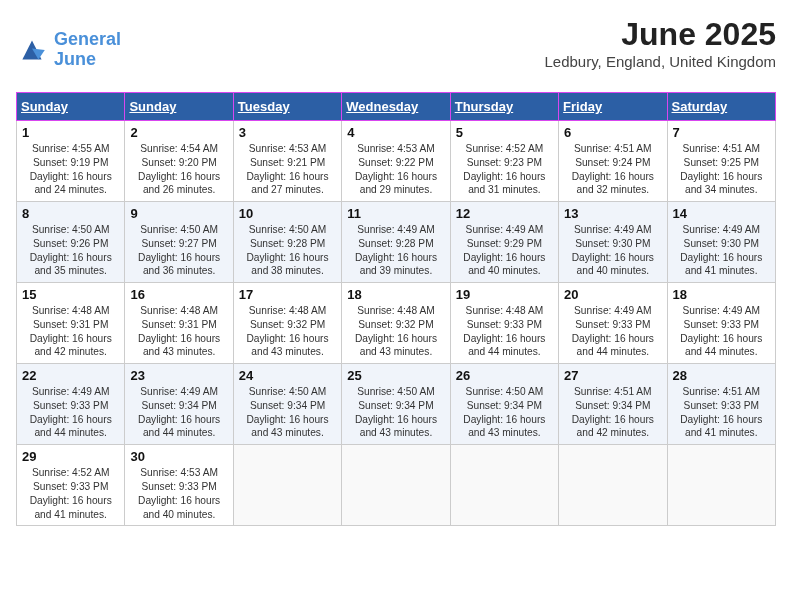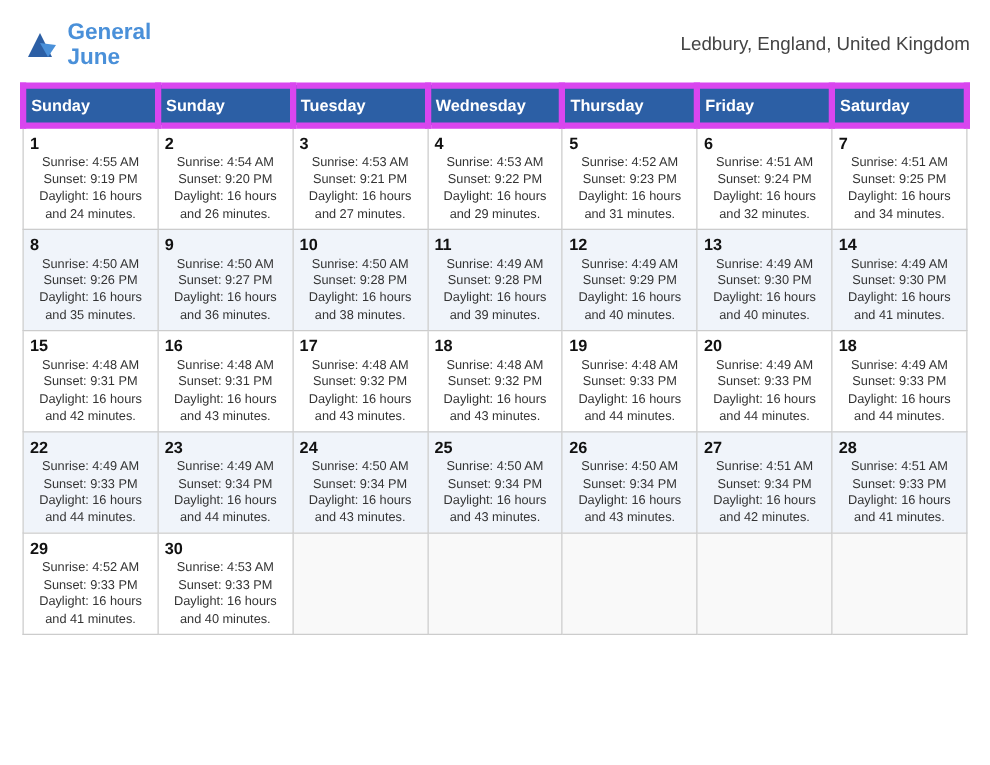--- a/index.html
+++ b/index.html
@@ -6,22 +6,22 @@
     body {
       font-family: Arial, sans-serif;
       background: #fff;
       width: 792px;
       min-height: 612px;
       padding: 16px;
     }
     .header {
       display: flex;
       justify-content: space-between;
-      align-items: center;
-      margin-bottom: 10px;
+      align-items: flex-end;
+      margin-bottom: 22px;
     }
     .logo {
       display: flex;
       align-items: center;
       gap: 6px;
     }
     .logo-text {
       font-size: 18px;
       font-weight: bold;
       color: #1a3a6e;
@@ -51,21 +51,22 @@
       border-collapse: collapse;
       border: 1px solid #ccc;
     }
     .calendar th {
       background: #2c5fa5;
       color: #fff;
       font-size: 13px;
       font-weight: bold;
       padding: 6px 4px;
       text-align: left;
-      border: 5px solid #d946ef;
+      border: 1px solid #d946ef;
+      text-decoration: underline;
     }
     .calendar td {
       vertical-align: top;
       padding: 4px 5px;
       border: 1px solid #ccc;
       font-size: 10.5px;
       color: #333;
       width: calc(100% / 7);
       min-height: 80px;
     }
@@ -100,20 +101,21 @@
     <svg class="logo-icon" viewBox="0 0 40 40">
       <polygon points="8,32 20,8 32,32" fill="#2c5fa5"></polygon>
       <polygon points="20,18 28,32 36,20" fill="#4a90d9"></polygon>
     </svg>
     <div class="logo-text">
       <div><span>General</span></div>
       <div><span style="color:#4a90d9">June</span></div>
     </div>
   </div>
   <div class="title-block">
+    <div class="month-title">June 2025</div>
     <div class="location">Ledbury, England, United Kingdom</div>
   </div>
 </div>
 
 <table class="calendar">
   <thead>
     <tr>
     <th>Sunday</th>
         <th>Sunday</th>
         <th>Tuesday</th>

